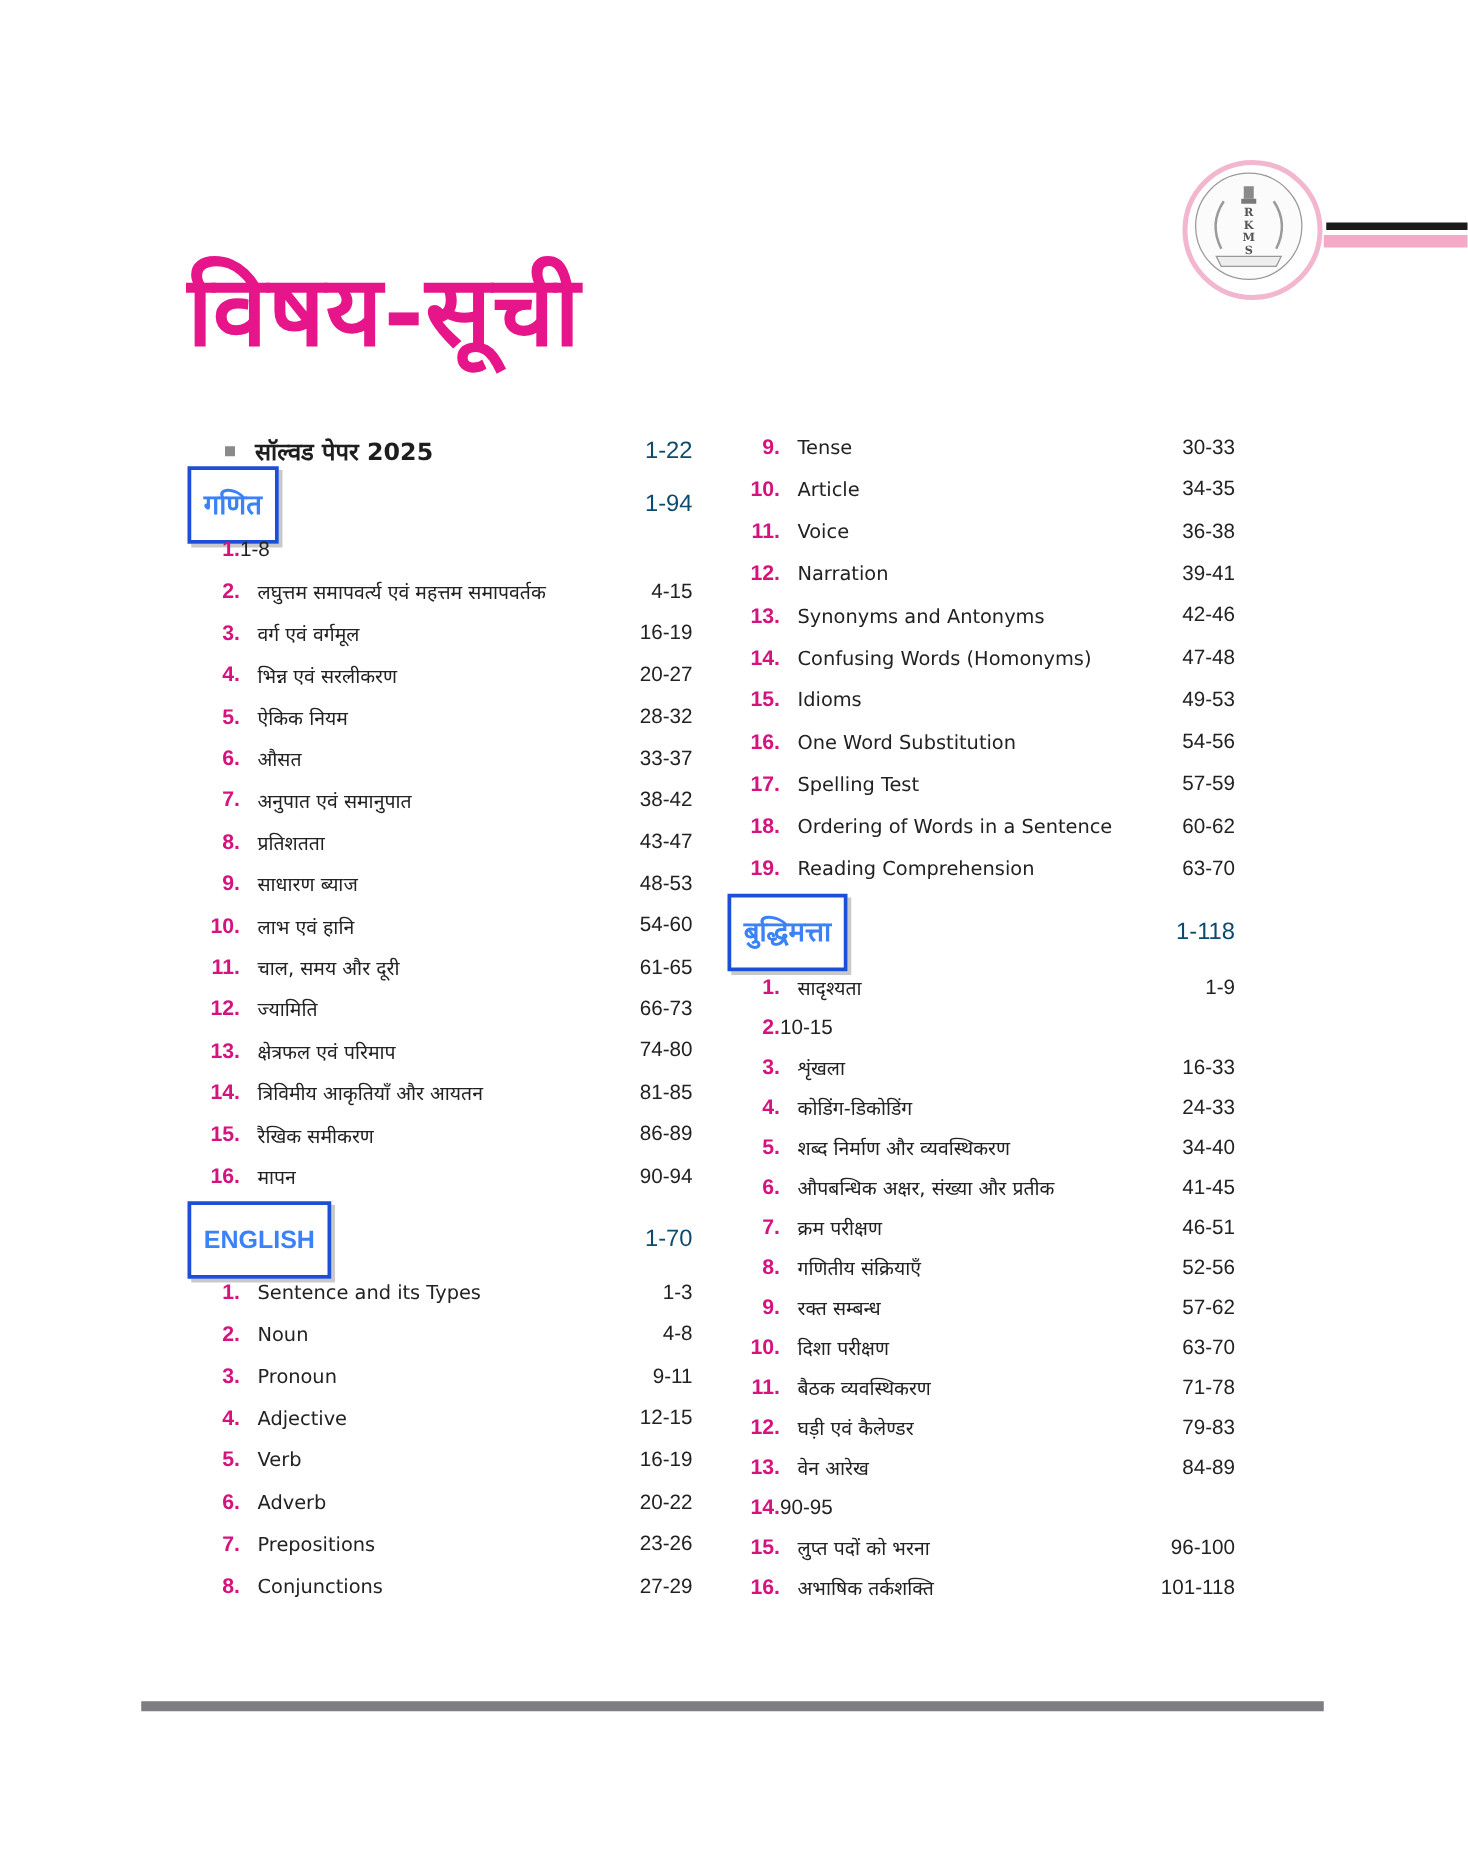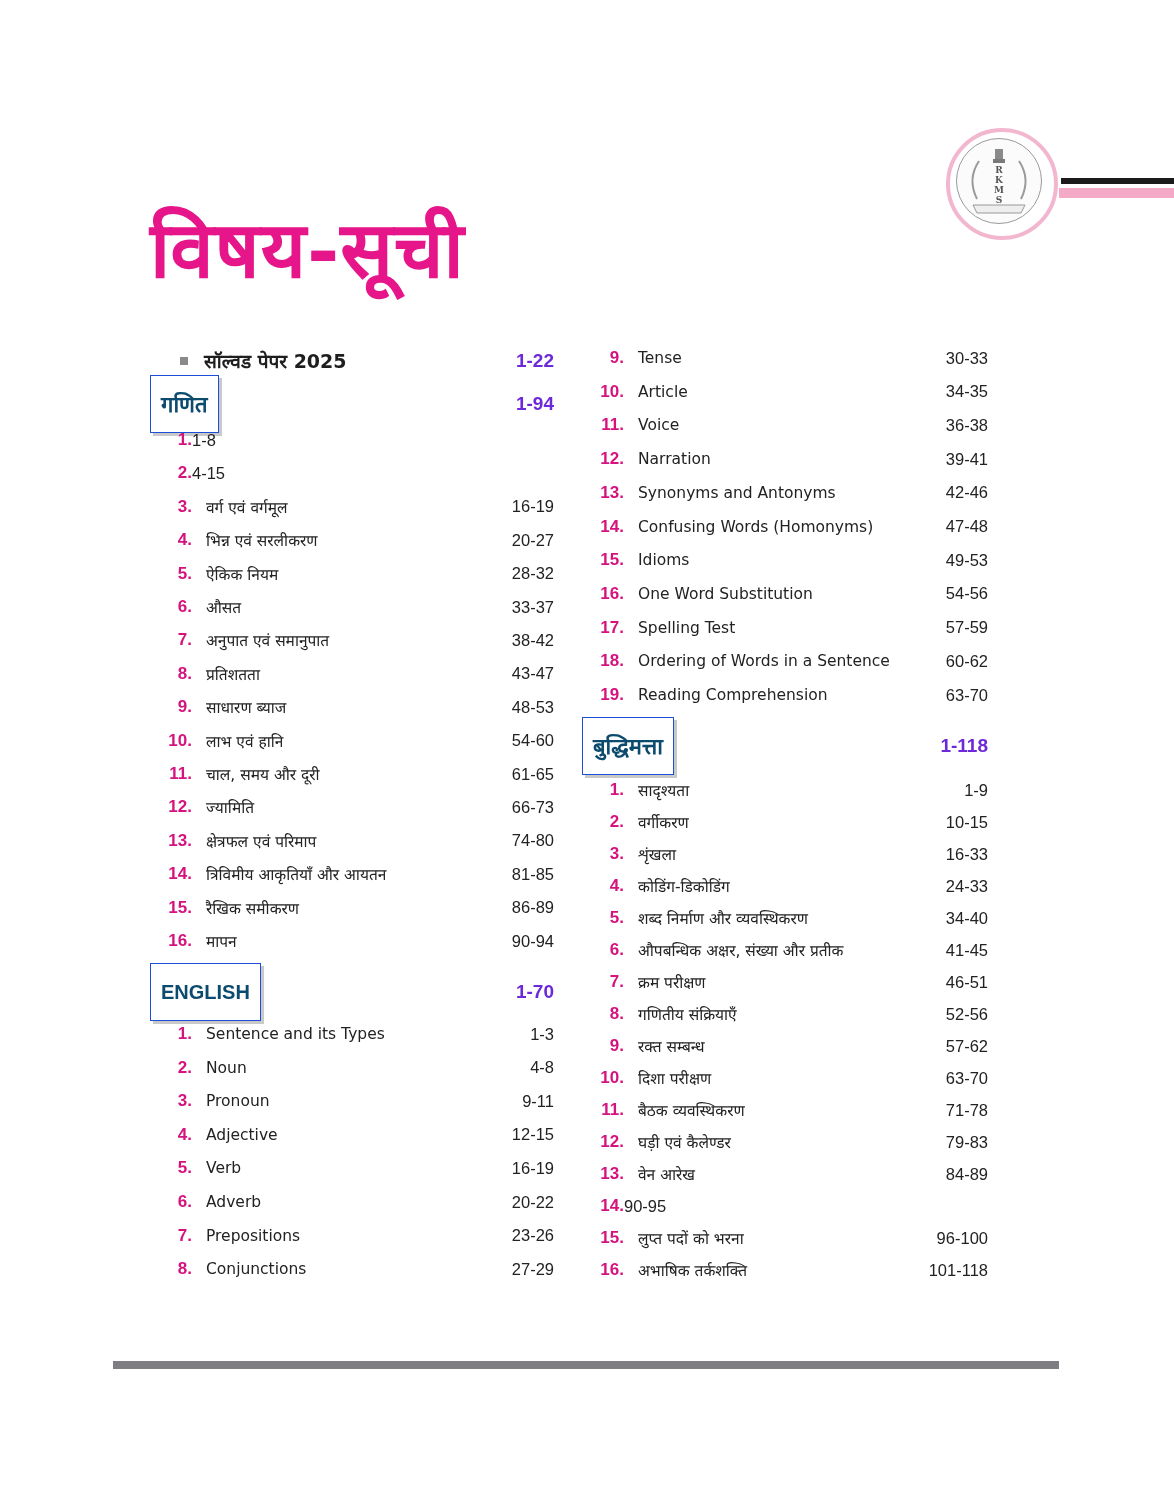--- a/index.html
+++ b/index.html
@@ -41,27 +41,27 @@
     width: 42px; text-align: right; font-weight: bold; color: #d5127e;
     font-family: "Liberation Sans", sans-serif; font-size: 17px;
   }
   .row .label { flex: 1; padding-left: 14px; color: #222; white-space: nowrap;
     font-family: "DejaVu Sans", sans-serif; font-size: 15.5px; }
   .row .pages { text-align: right; color: #222; font-family: "Liberation Sans", sans-serif; font-size: 16.5px; }
 
   .solved-row { position: absolute; left: 0; right: 0; top: 6px; height: 30px; display: flex; align-items: center; }
   .bullet { width: 8px; height: 8px; background: #8a8a8a; margin-left: 30px; margin-right: 16px; }
   .solved-label { flex: 1; font-weight: bold; font-size: 19px; color: #1e1e1e; }
-  .big-pages { font-weight: bold; font-size: 19px; font-family: "Liberation Sans", sans-serif; color: #6d28d9; text-align: right; }
+  .big-pages { font-weight: normal; font-size: 19px; font-family: "Liberation Sans", sans-serif; color: #0c4a6e; text-align: right; }
 
   .section-row { position: absolute; left: 0; right: 0; height: 40px; display: flex; align-items: center; }
   .section-box {
-    border: 1px solid #1d4ed8; background: #fff;
+    border: 3px solid #1d4ed8; background: #fff;
     box-shadow: 3px 3px 0 #c9c9c9;
-    padding: 14px 10px; font-weight: bold; font-size: 21px; color: #0c4a6e; line-height: 28px;
+    padding: 14px 10px; font-weight: bold; font-size: 21px; color: #3b82f6; line-height: 28px;
   }
   .section-box.hindi { font-family: "DejaVu Serif", serif; font-size: 22px; }
   .section-box.eng { font-family: "Liberation Sans", sans-serif; font-size: 20px; }
   .section-row .spacer { flex: 1; }
 
   .footer-bar { position: absolute; left: 113px; top: 1361px; width: 946px; height: 8px; background: #7d7d82; }
 </style>
 </head>
 <body>
 
@@ -99,20 +99,21 @@
     <span class="big-pages">1-94</span>
   </div>
 
   <div id="maths-list">
       <div class="row" style="top: 85px;">
         <span class="num">1.</span>
         <span class="pages">1-8</span>
       </div>
       <div class="row" style="top: 118.4px;">
         <span class="num">2.</span>
+        <span class="label">लघुत्तम समापवर्त्य एवं महत्तम समापवर्तक</span>
         <span class="pages">4-15</span>
       </div>
       <div class="row" style="top: 151.8px;">
         <span class="num">3.</span>
         <span class="label">वर्ग एवं वर्गमूल</span>
         <span class="pages">16-19</span>
       </div>
       <div class="row" style="top: 185.2px;">
         <span class="num">4.</span>
         <span class="label">भिन्न एवं सरलीकरण</span>
@@ -296,21 +297,20 @@
   </div>
 
   <div id="reasoning-list">
       <div class="row" style="top: 435px;">
         <span class="num">1.</span>
         <span class="label">सादृश्यता</span>
         <span class="pages">1-9</span>
       </div>
       <div class="row" style="top: 467px;">
         <span class="num">2.</span>
-        <span class="label">वर्गीकरण</span>
         <span class="pages">10-15</span>
       </div>
       <div class="row" style="top: 499px;">
         <span class="num">3.</span>
         <span class="label">शृंखला</span>
         <span class="pages">16-33</span>
       </div>
       <div class="row" style="top: 531px;">
         <span class="num">4.</span>
         <span class="label">कोडिंग-डिकोडिंग</span>

